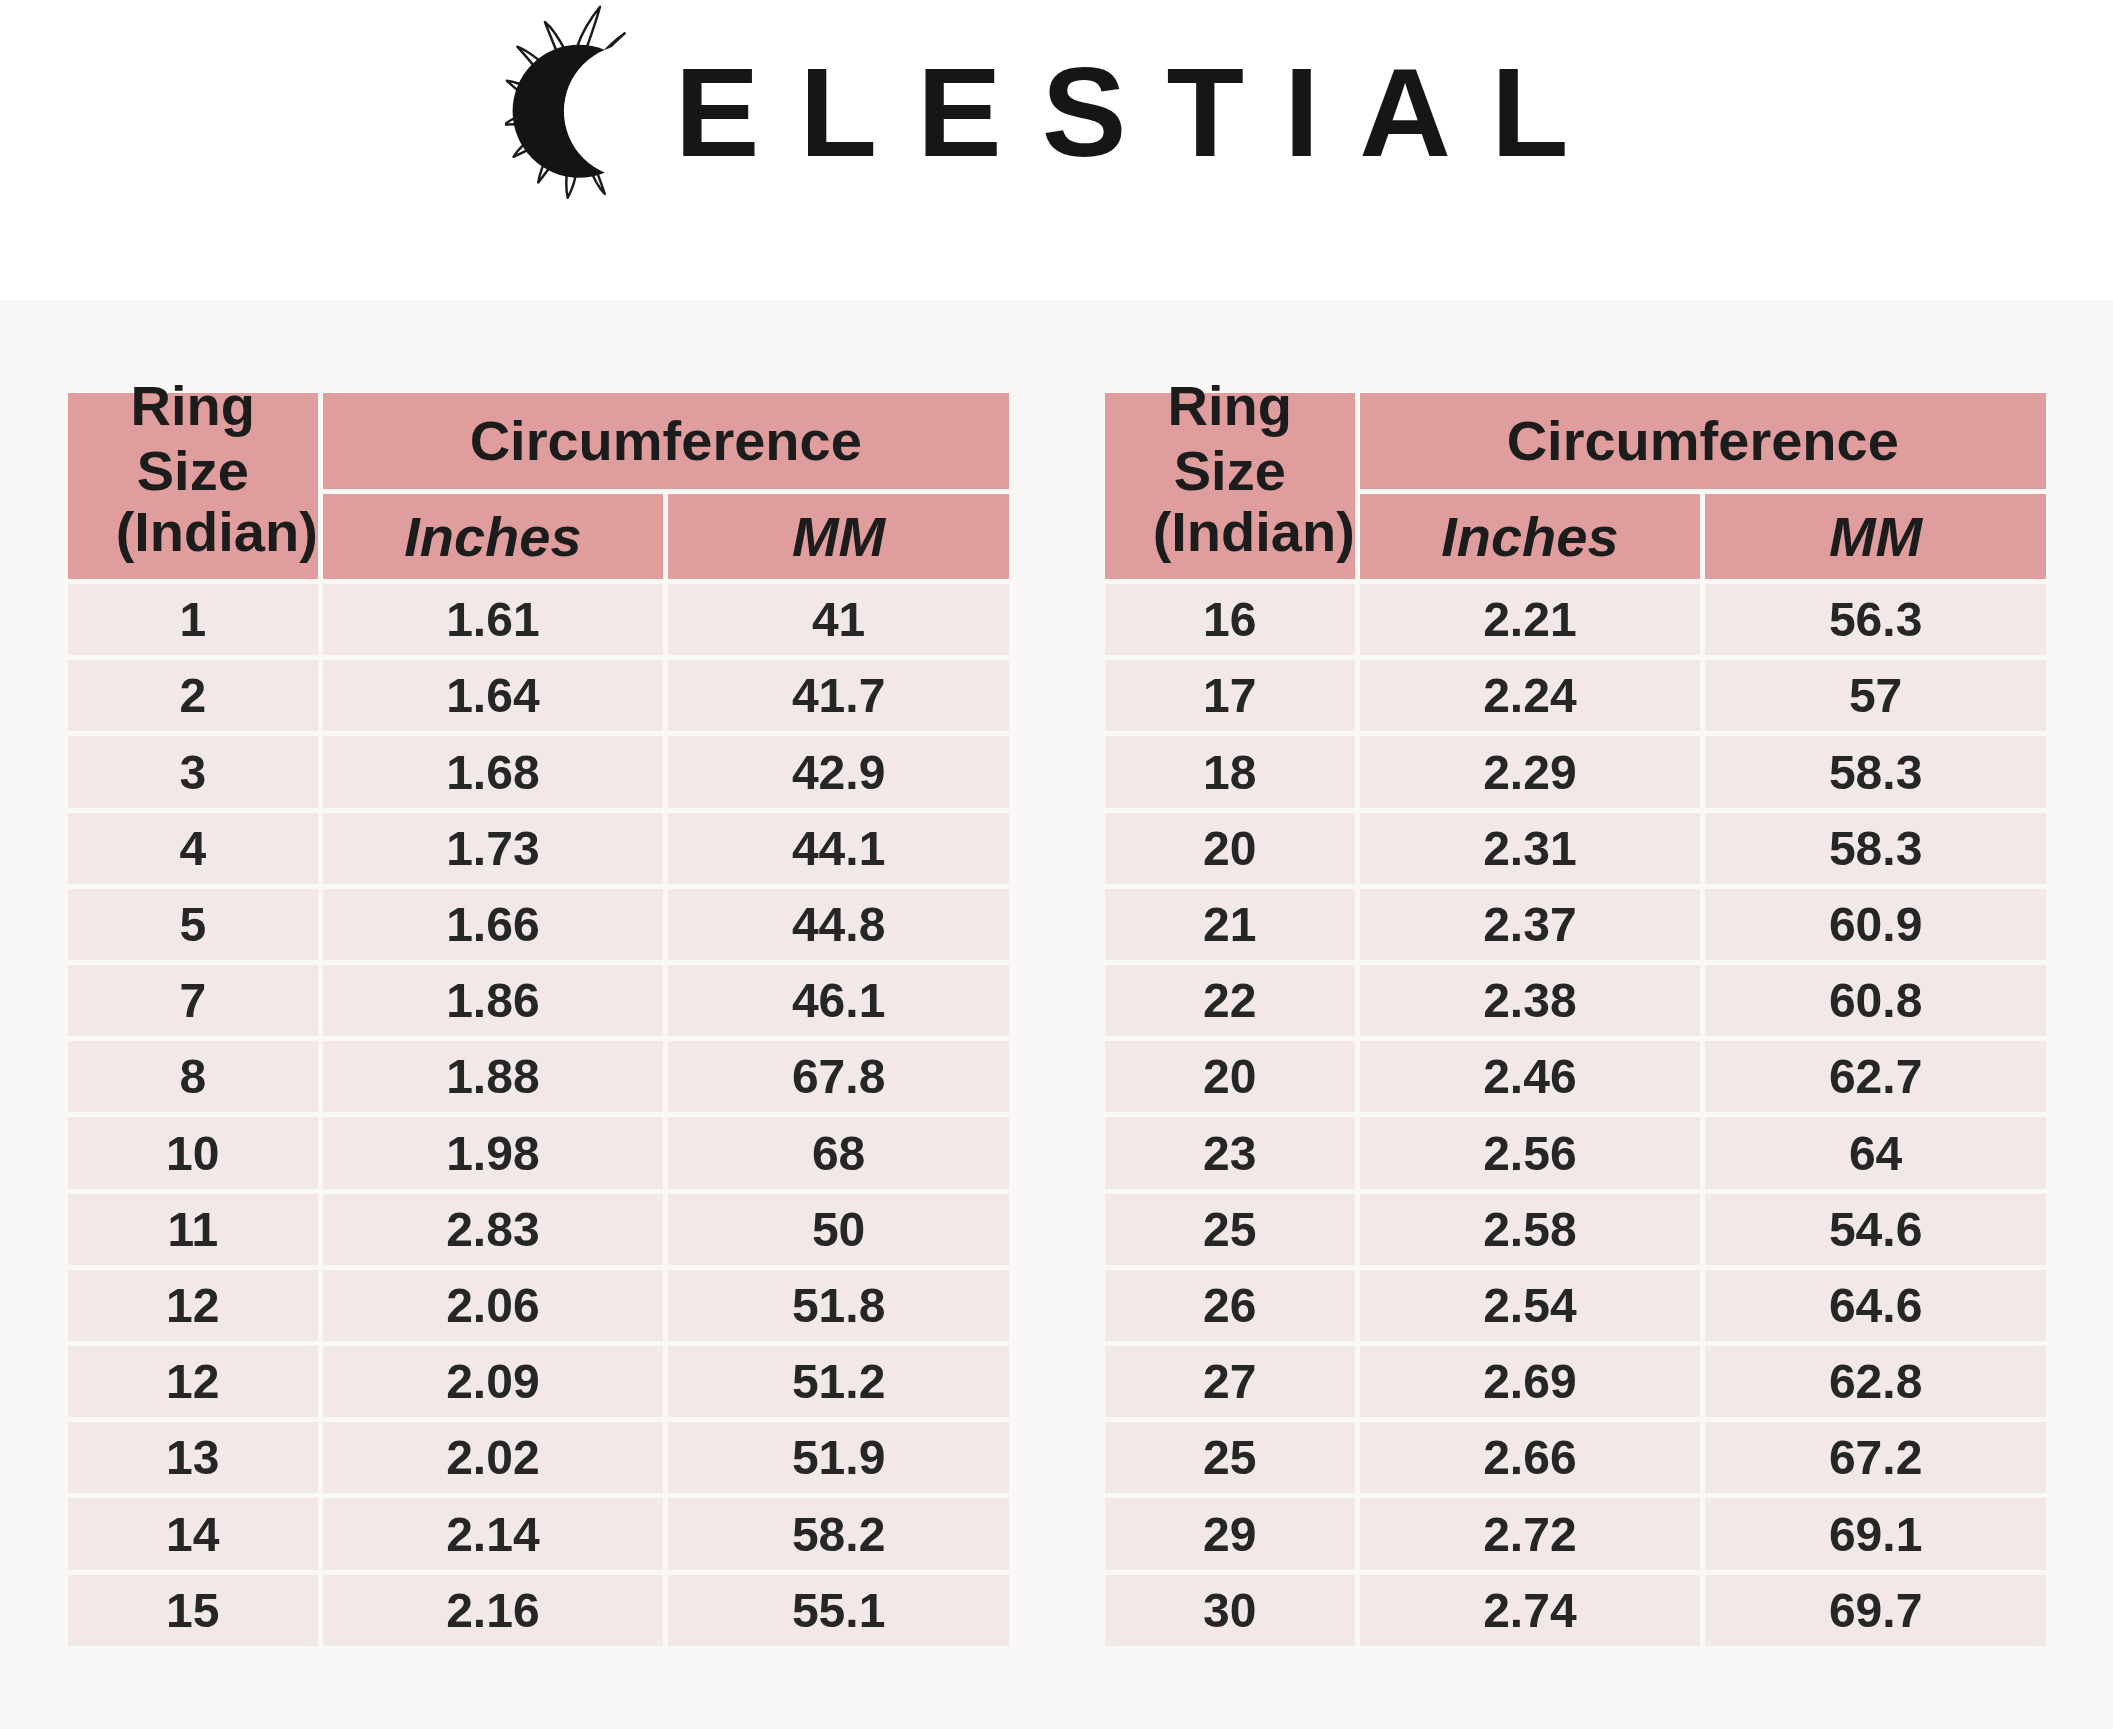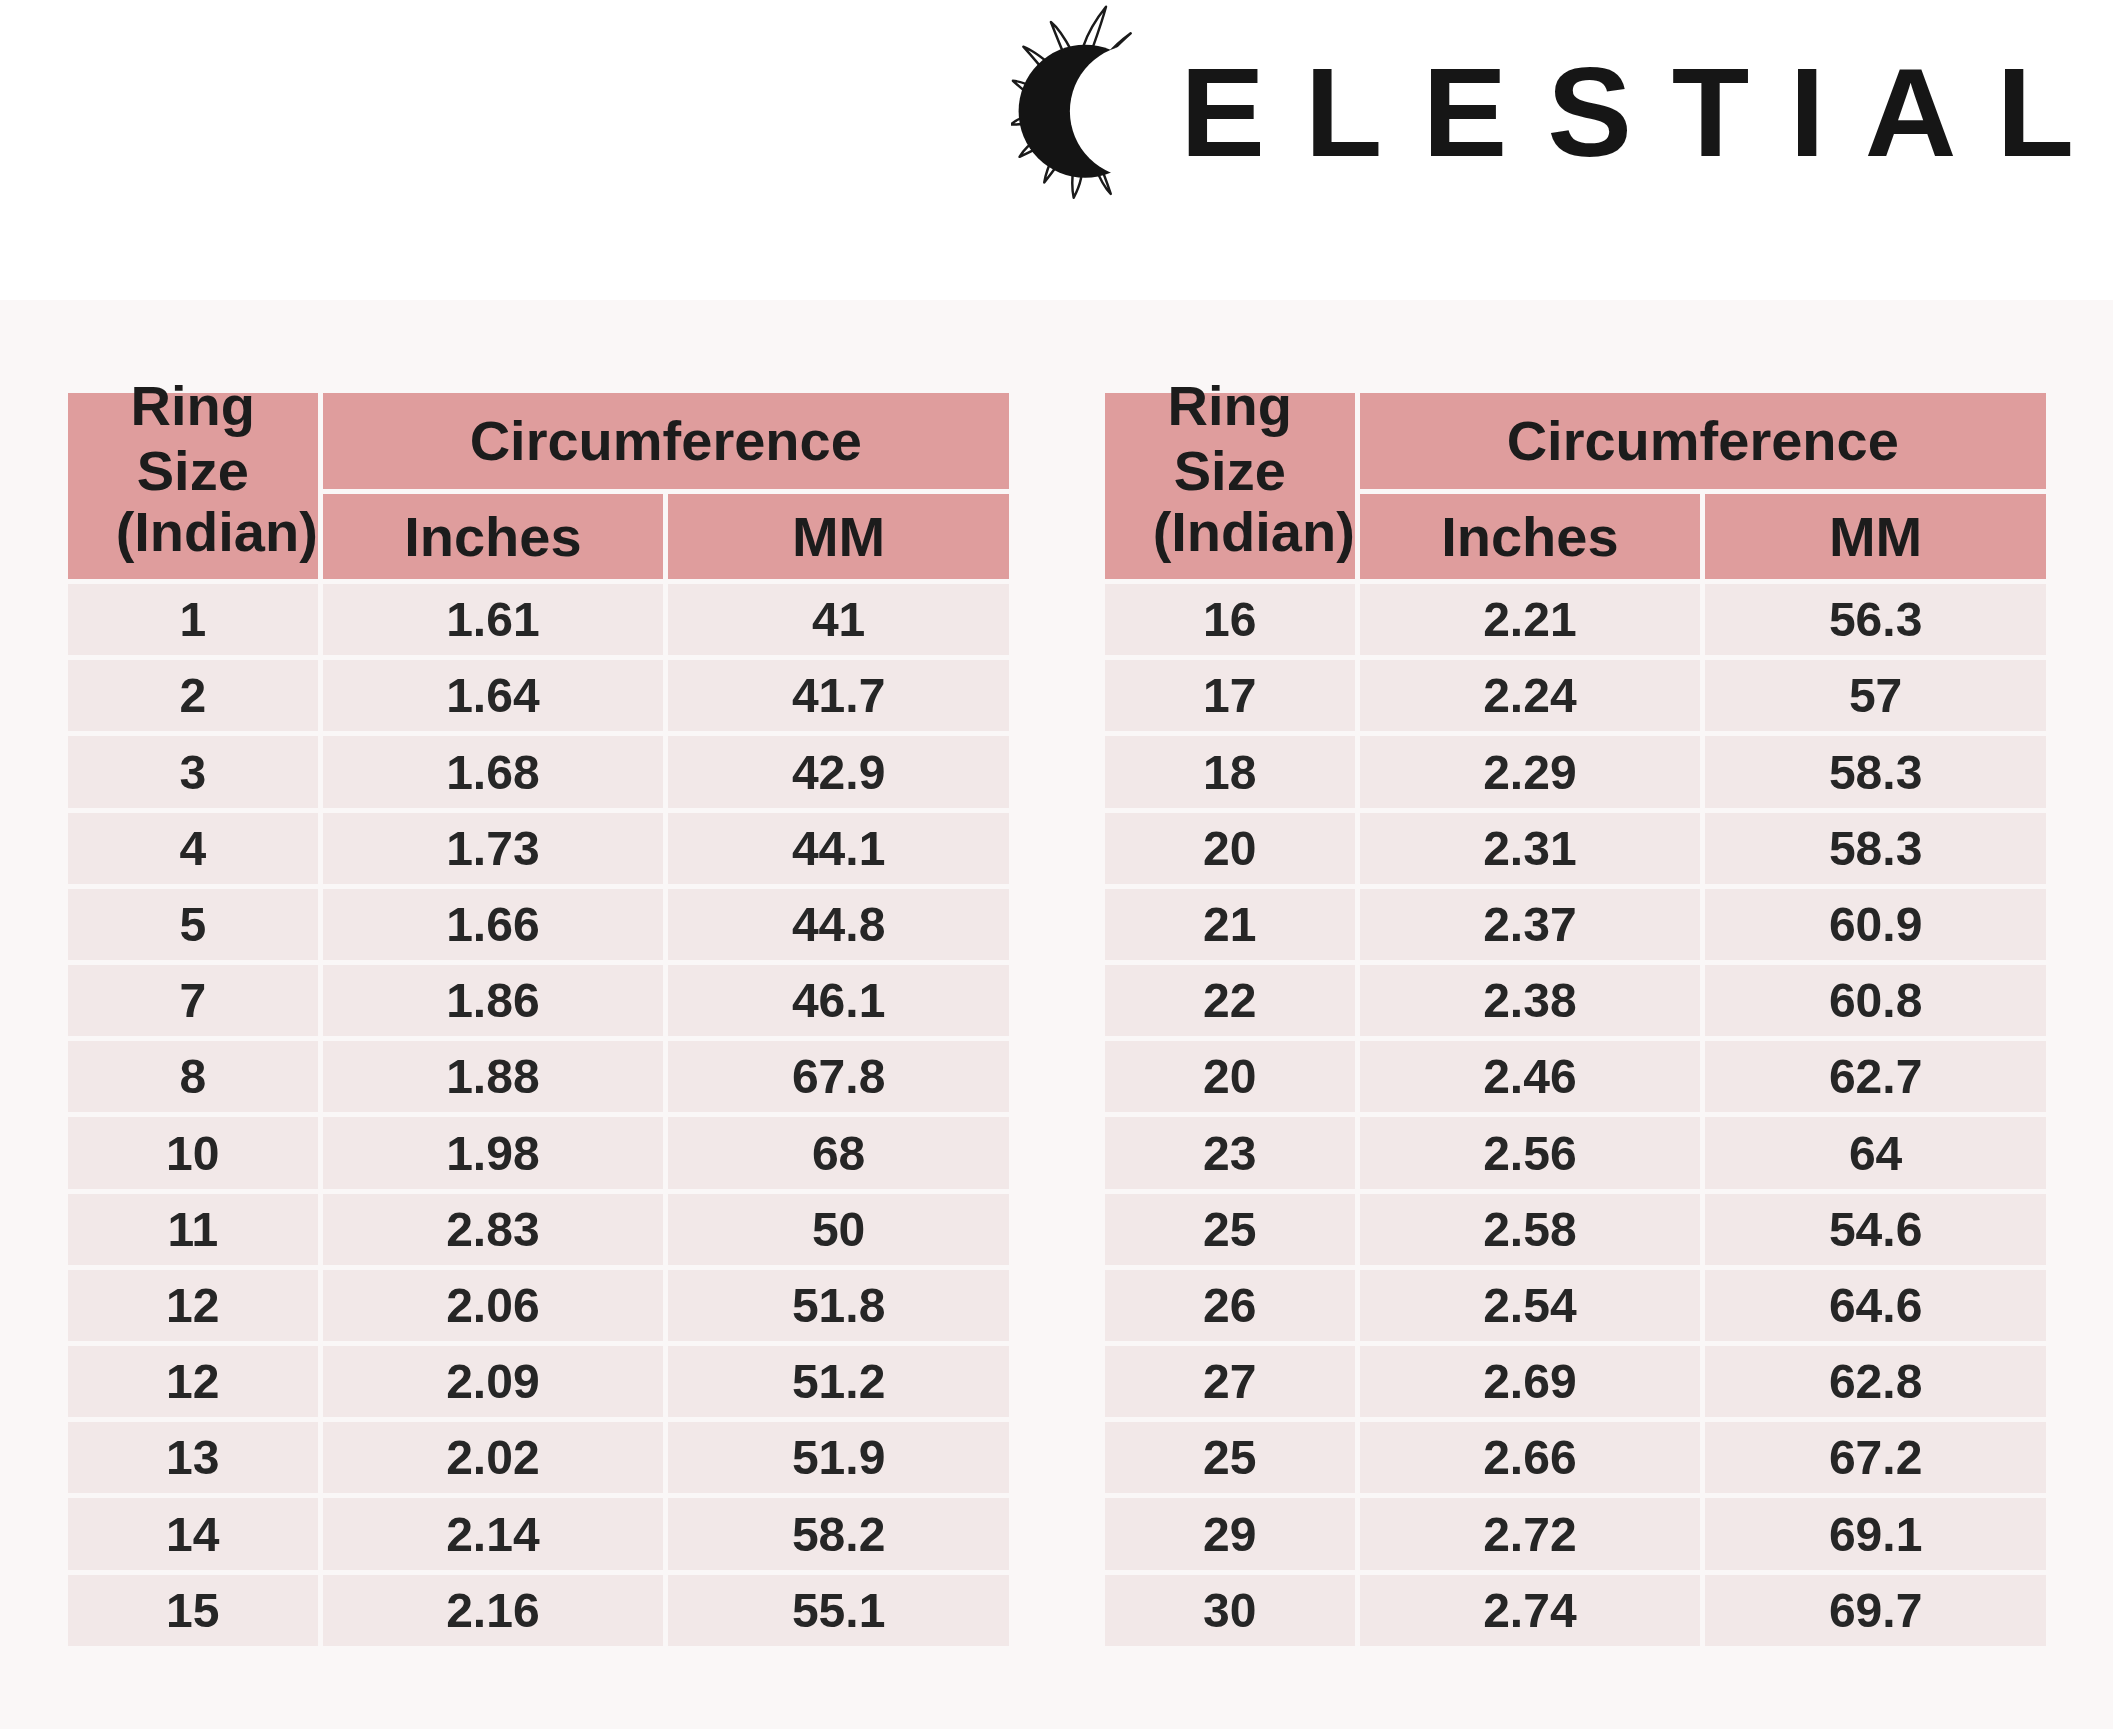--- a/index.html
+++ b/index.html
@@ -16,21 +16,21 @@
     width:2114px;height:1729px;
     background:#ffffff;
     font-family:"Liberation Sans", sans-serif;
     color:var(--text);
   }
   .page{width:2114px;height:1729px;overflow:hidden;}
 
   
   .top-band{height:300px;background:#ffffff;}
   .brand-row{
-    display:flex;justify-content:flex-end;align-items:center;
+    display:flex;justify-content:center;align-items:center;
     height:213px;
   }
   .sun-icon{width:152px;height:209px;flex:0 0 auto;margin-right:17.3px;}
   .brand-text{
     font-family:"Liberation Sans", sans-serif;
     font-weight:700;
     font-size:127px;
     letter-spacing:40px;
     color:var(--ink);
     line-height:1;
@@ -70,21 +70,21 @@
     vertical-align:middle;
     padding:0;
   }
   thead th{
     background:var(--header-bg);
     font-weight:700;
     font-size:56px;
     color:#1c1c1c;
   }
   th.group-head{height:94px;}
-  tr.subhead th{height:84px;}
+  tr.subhead th{height:84px;font-style:italic;}
   th.size-head .l1{
     height:90px;display:flex;align-items:center;justify-content:center;
   }
   th.size-head .l2{
     height:96px;display:flex;align-items:center;justify-content:center;margin-left:48px;
   }
   tbody td{
     background:var(--row-bg);
     font-size:48px;
     font-weight:700;

